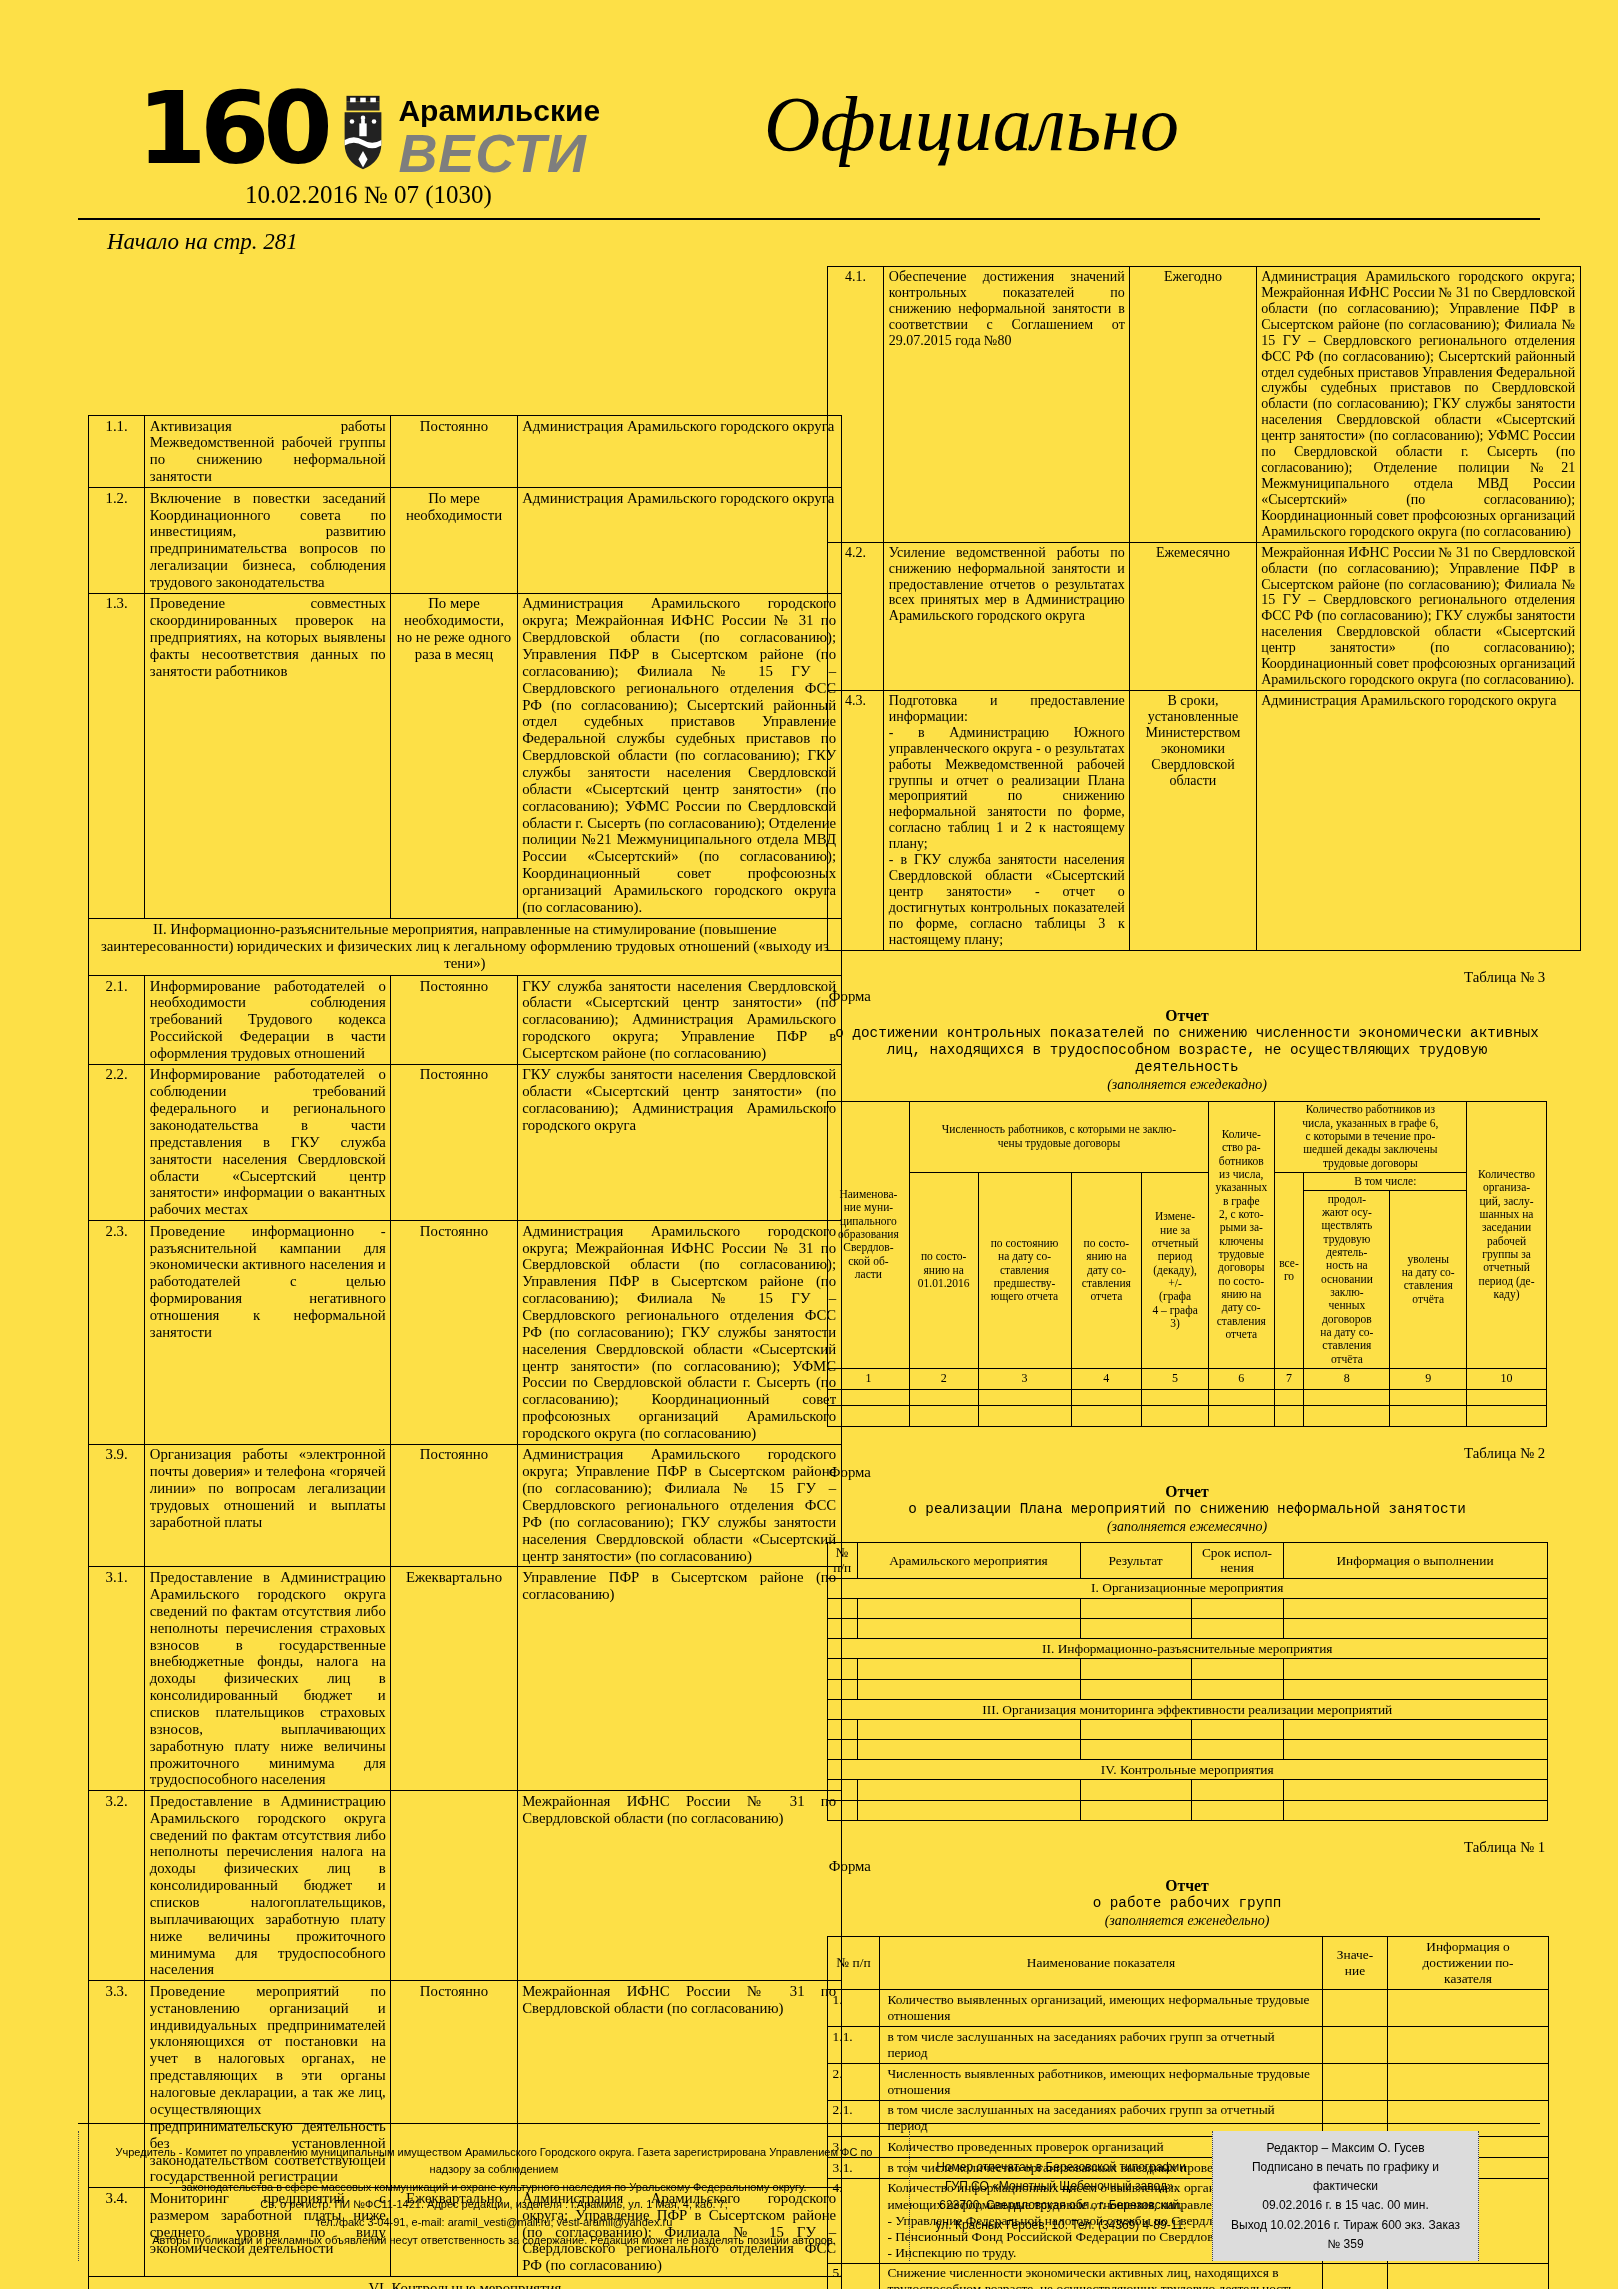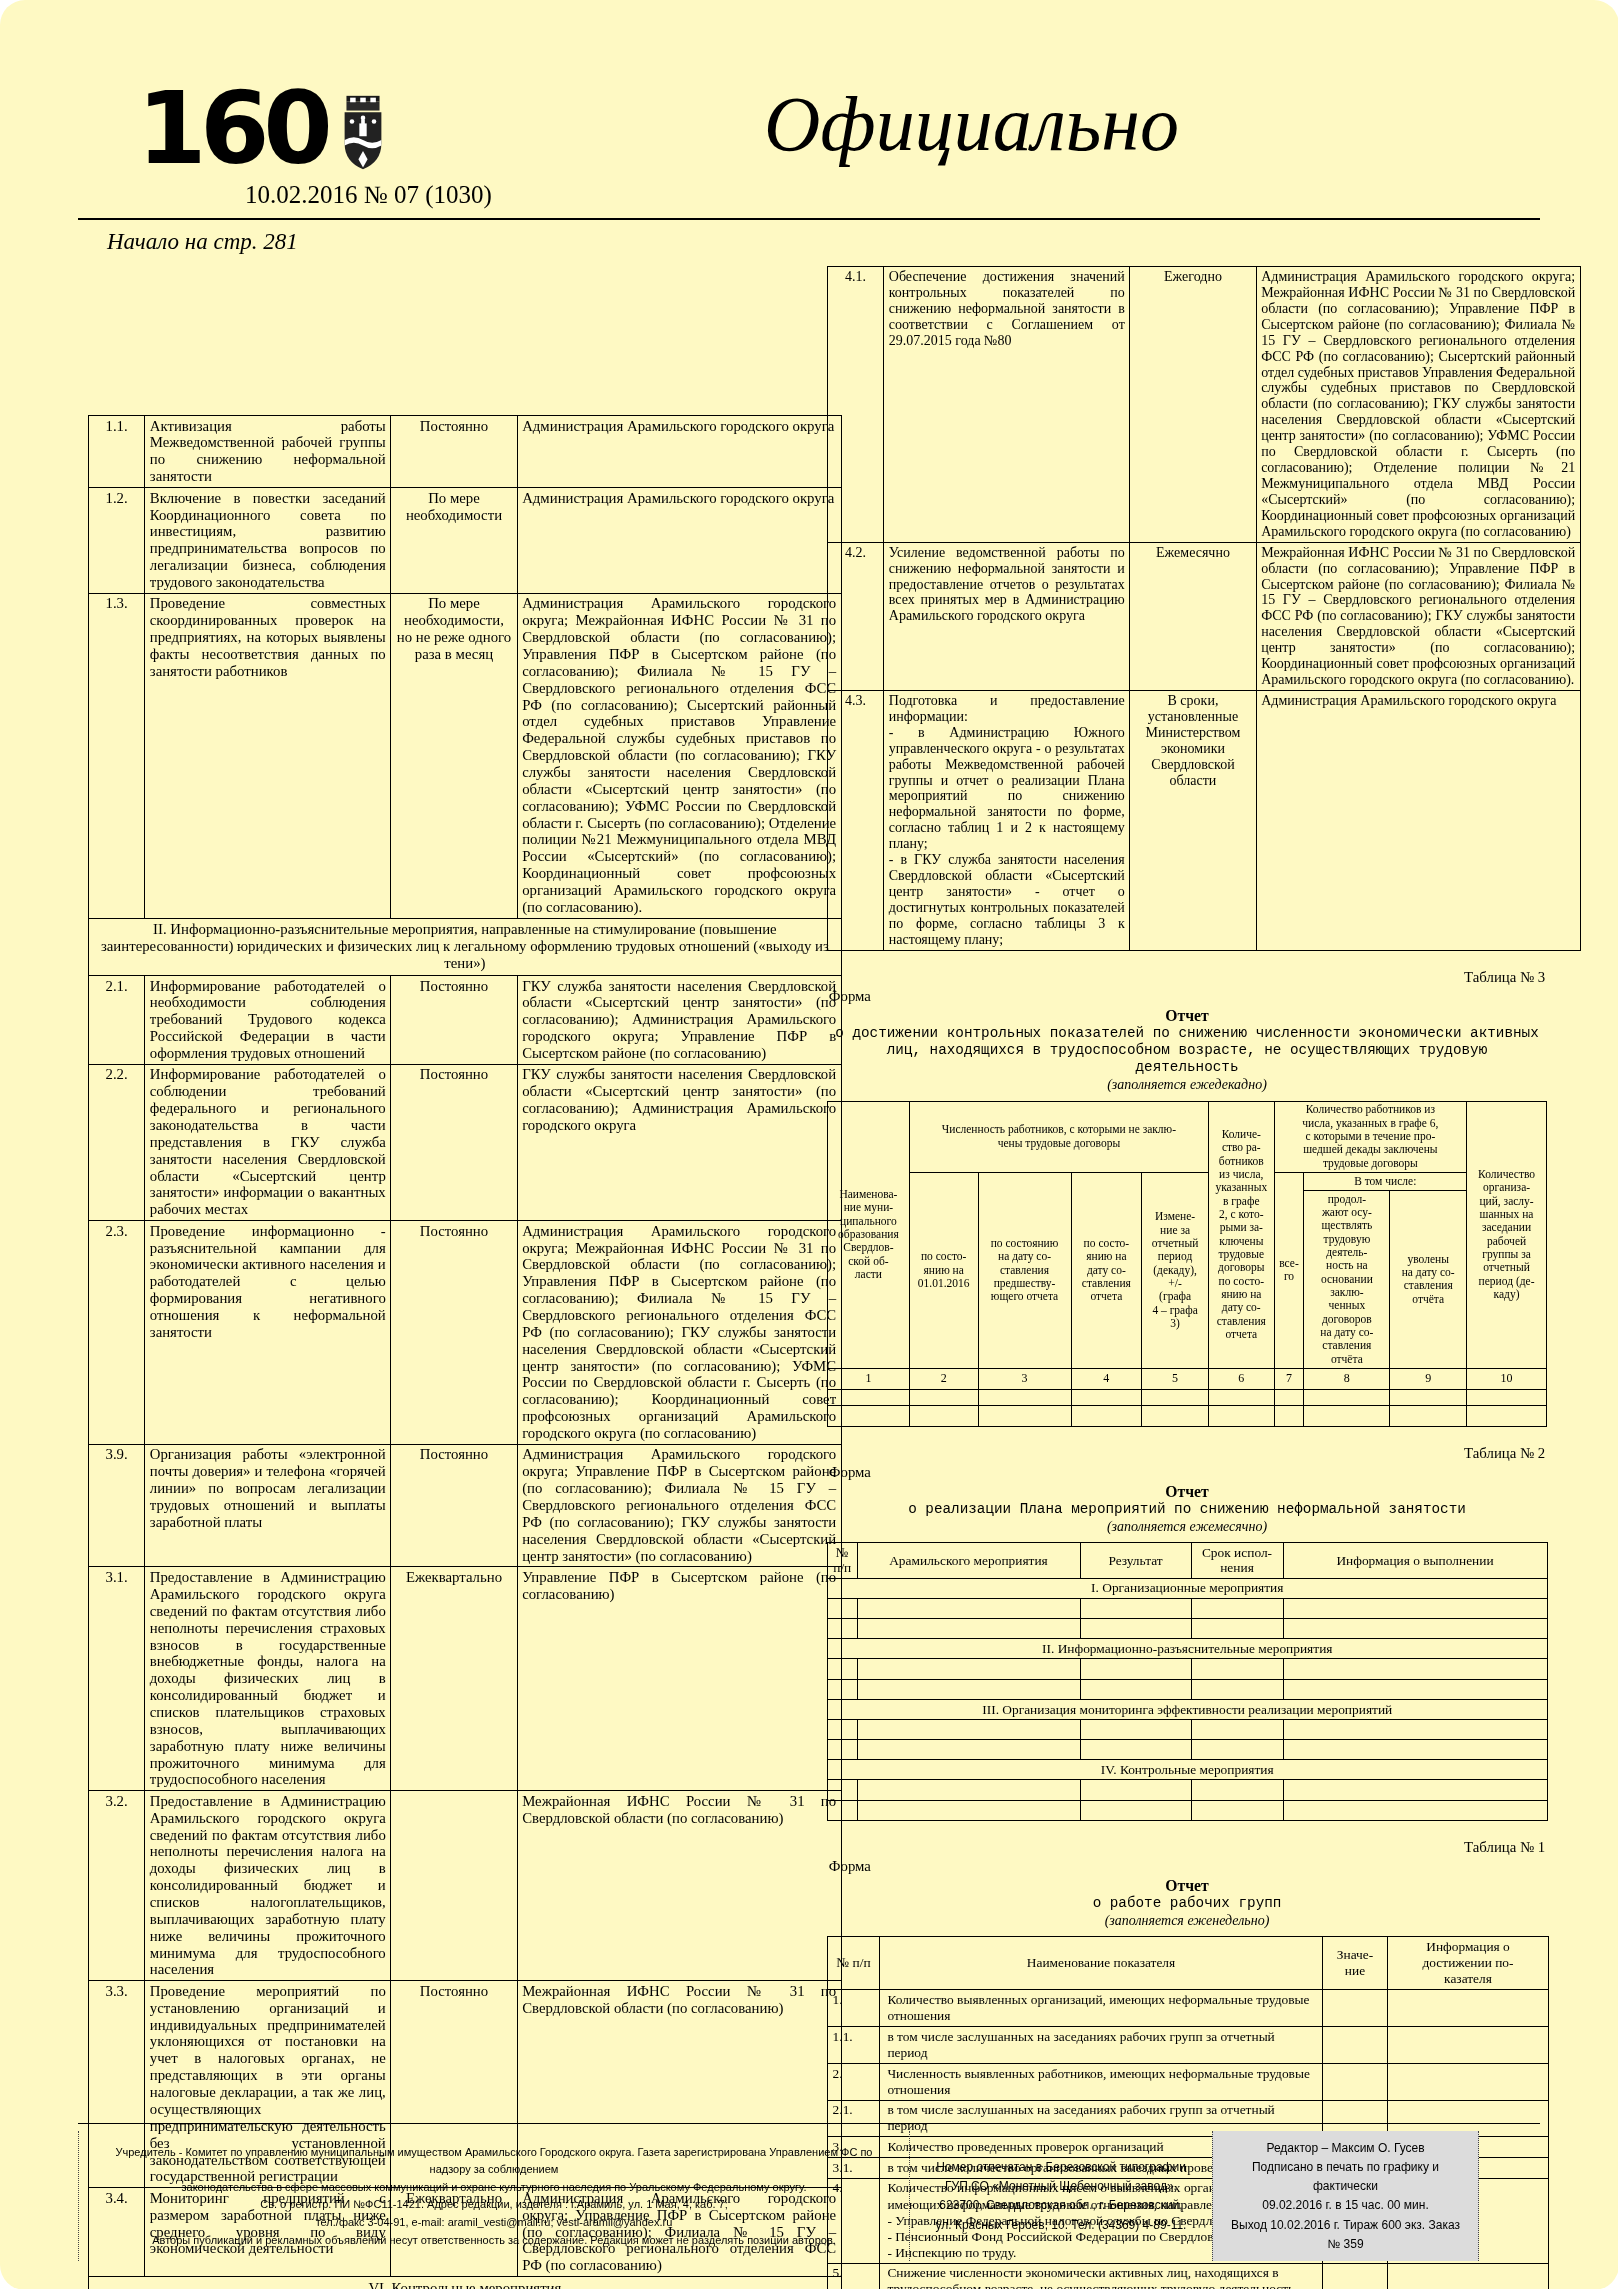--- a/index.html
+++ b/index.html
@@ -1,17 +1,17 @@
 <!DOCTYPE html>
 <html lang="ru" style="font-size:14.8px"><head>
 <meta charset="utf-8">
 <style>
   html,body{margin:0;padding:0;background:#fff;}
-  .page{position:relative;width:1619px;height:2290px;background:#fef9c3;color:#000;
-        font-family:"Liberation Serif","DejaVu Serif",serif;overflow:hidden;border-radius:25px;}
+  .page{position:relative;width:1619px;height:2290px;background:#fde047;color:#000;
+        font-family:"Liberation Serif","DejaVu Serif",serif;overflow:hidden;}
   
   .logo{position:absolute;left:137px;top:81px;display:flex;align-items:flex-start;}
   .anniv{font-family:"DejaVu Sans","Liberation Sans",sans-serif;font-weight:800;
          font-size:100px;line-height:0.95;letter-spacing:-6.5px;}
   .crest{margin:13px 9.2px 0 11px;}
   .paperblock{margin-top:14.8px;}
   .paper-top{font-family:"Liberation Sans","DejaVu Sans",sans-serif;font-weight:700;
              font-size:30px;line-height:1;}
   .paper-bottom{font-family:"Liberation Sans","DejaVu Sans",sans-serif;font-weight:800;
                 font-style:italic;font-size:54px;line-height:1.02;color:#7e7e7e;letter-spacing:0.9px;}
@@ -79,20 +79,24 @@
         <path d="M8 20 h40 v34 q0 20 -20 28 q-20 -8 -20 -28 z" fill="#222"></path>
         <circle cx="16" cy="30" r="2.5" fill="#fff"></circle>
         <circle cx="28" cy="26" r="2.5" fill="#fff"></circle>
         <circle cx="40" cy="30" r="2.5" fill="#fff"></circle>
         <rect x="24" y="32" width="8" height="14" fill="#fff"></rect>
         <rect x="26" y="28" width="4" height="5" fill="#fff"></rect>
         <path d="M8 50 q10 -6 20 0 q10 6 20 0 v6 q-10 6 -20 0 q-10 -6 -20 0 z" fill="#fff"></path>
         <path d="M28 62 l5 9 l-5 9 l-5 -9 z" fill="#fff"></path>
       </svg>
     </div>
+    <div class="paperblock">
+      <div class="paper-top">Арамильские</div>
+      <div class="paper-bottom">ВЕСТИ</div>
+    </div>
   </div>
   <div class="issue">10.02.2016  № 07 (1030)</div>
   <div class="official">Официально</div>
   <div class="toprule"></div>
   <div class="contnote">Начало на стр. 281</div>
 
   <div class="cols">
 
     <div class="col">
       <table class="plan plan-left">

